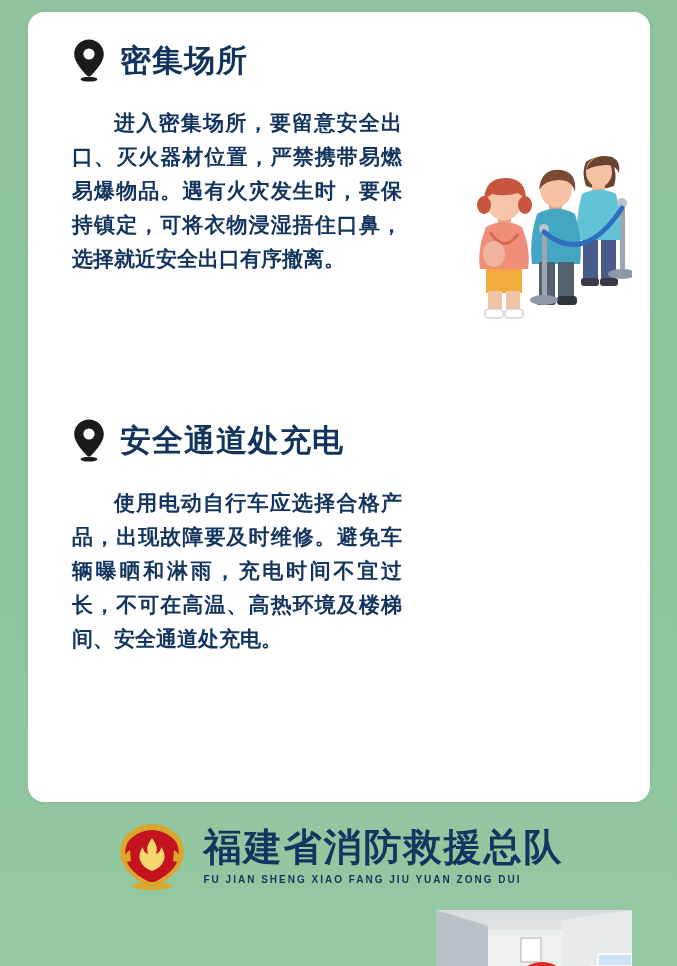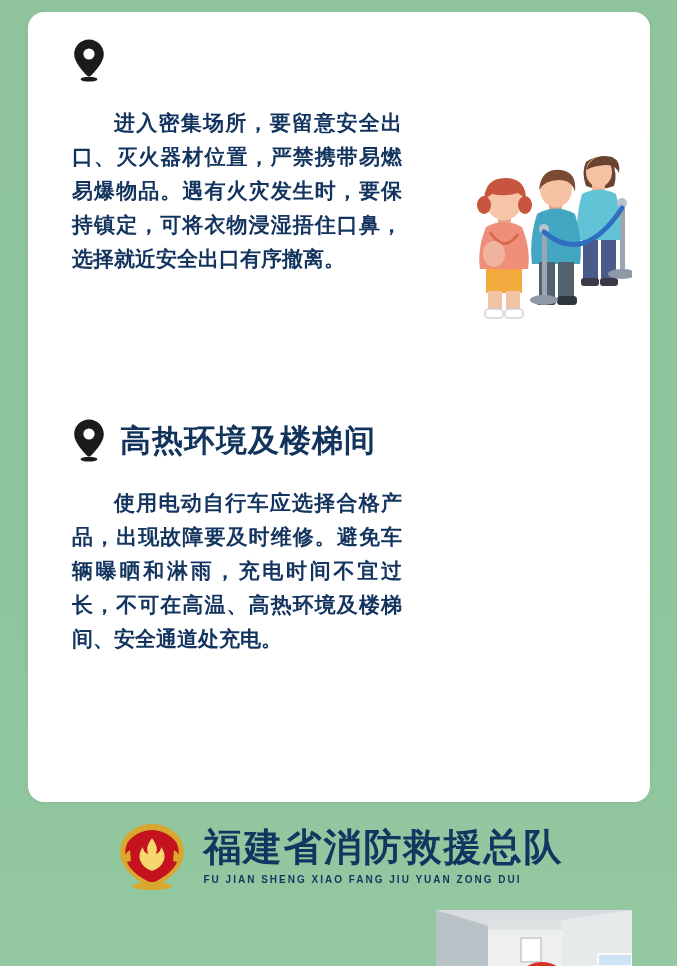--- a/index.html
+++ b/index.html
@@ -145,20 +145,21 @@
 
   <div class="card">
 
     <div class="section sec1">
       <div class="head">
         <svg class="pin-icon" viewBox="0 0 34 44">
           <path d="M17 1.5 C8.8 1.5 2.2 8.1 2.2 16.3 C2.2 24.5 11.6 34.3 15.2 37.8 C16.2 38.8 17.8 38.8 18.8 37.8 C22.4 34.3 31.8 24.5 31.8 16.3 C31.8 8.1 25.2 1.5 17 1.5 Z" fill="#1b1b1b"></path>
           <circle cx="17" cy="16" r="5.6" fill="#ffffff"></circle>
           <ellipse cx="17" cy="41.2" rx="8.4" ry="2.4" fill="#1b1b1b"></ellipse>
         </svg>
+        <div class="head-title">密集场所</div>
       </div>
 
       <div class="body-text">进入密集场所，要留意安全出口、灭火器材位置，严禁携带易燃易爆物品。遇有火灾发生时，要保持镇定，可将衣物浸湿捂住口鼻，选择就近安全出口有序撤离。</div>
 
       <svg class="illus1" viewBox="0 0 196 200">
 
         <g>
           <path d="M150 34 q14 -10 26 0 q6 12 2 24 q-14 6 -28 0 q-5 -14 0 -24 Z" fill="#6b4431"></path>
           <rect x="156" y="54" width="13" height="12" fill="#f3b89a"></rect>
           <ellipse cx="163" cy="44" rx="13" ry="15" fill="#f6c2a4"></ellipse>
@@ -209,21 +210,21 @@
       </svg>
     </div>
 
     <div class="section sec2">
       <div class="head">
         <svg class="pin-icon" viewBox="0 0 34 44">
           <path d="M17 1.5 C8.8 1.5 2.2 8.1 2.2 16.3 C2.2 24.5 11.6 34.3 15.2 37.8 C16.2 38.8 17.8 38.8 18.8 37.8 C22.4 34.3 31.8 24.5 31.8 16.3 C31.8 8.1 25.2 1.5 17 1.5 Z" fill="#1b1b1b"></path>
           <circle cx="17" cy="16" r="5.6" fill="#ffffff"></circle>
           <ellipse cx="17" cy="41.2" rx="8.4" ry="2.4" fill="#1b1b1b"></ellipse>
         </svg>
-        <div class="head-title">高热环境及楼梯间</div>
+        <div class="head-title">安全通道处充电</div>
       </div>
 
       <div class="body-text">使用电动自行车应选择合格产品，出现故障要及时维修。避免车辆曝晒和淋雨，充电时间不宜过长，不可在高温、高热环境及楼梯间、安全通道处充电。</div>
 
       <svg class="illus2" viewBox="0 0 196 152">
         <rect x="0" y="0" width="196" height="152" fill="#d9dde0"></rect>
 
         <path d="M0 0 L52 16 L52 140 L0 152 Z" fill="#b9c3c7"></path>
 
         <rect x="52" y="10" width="74" height="132" fill="#eef0f0"></rect>

